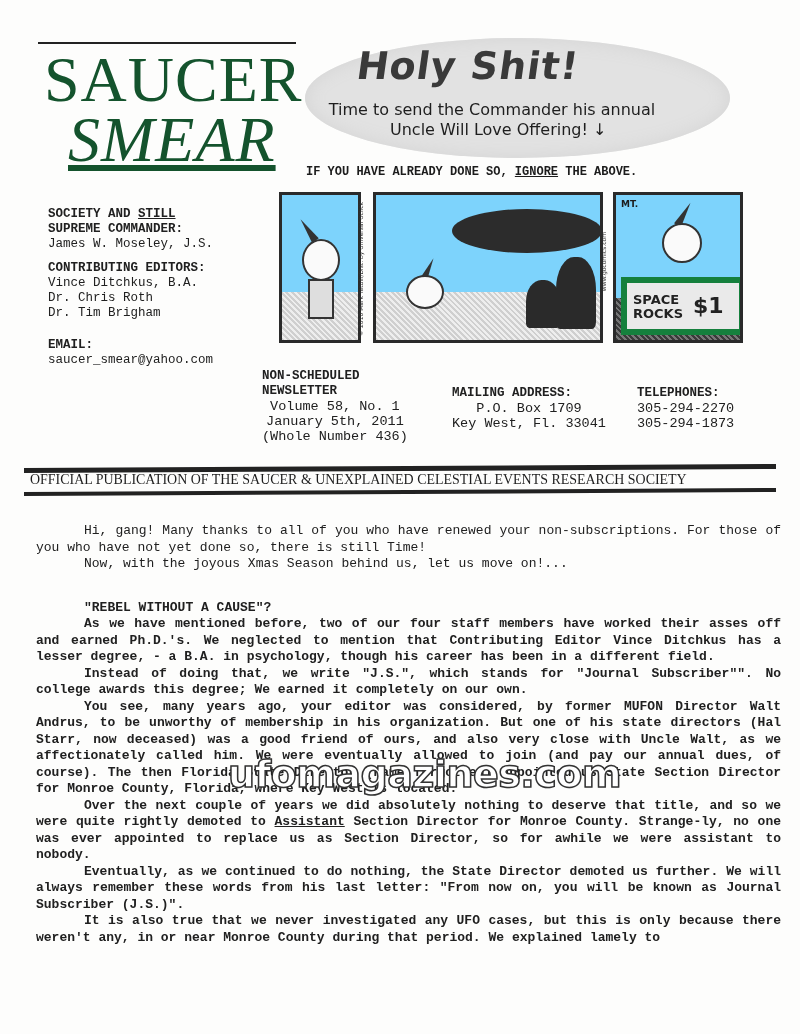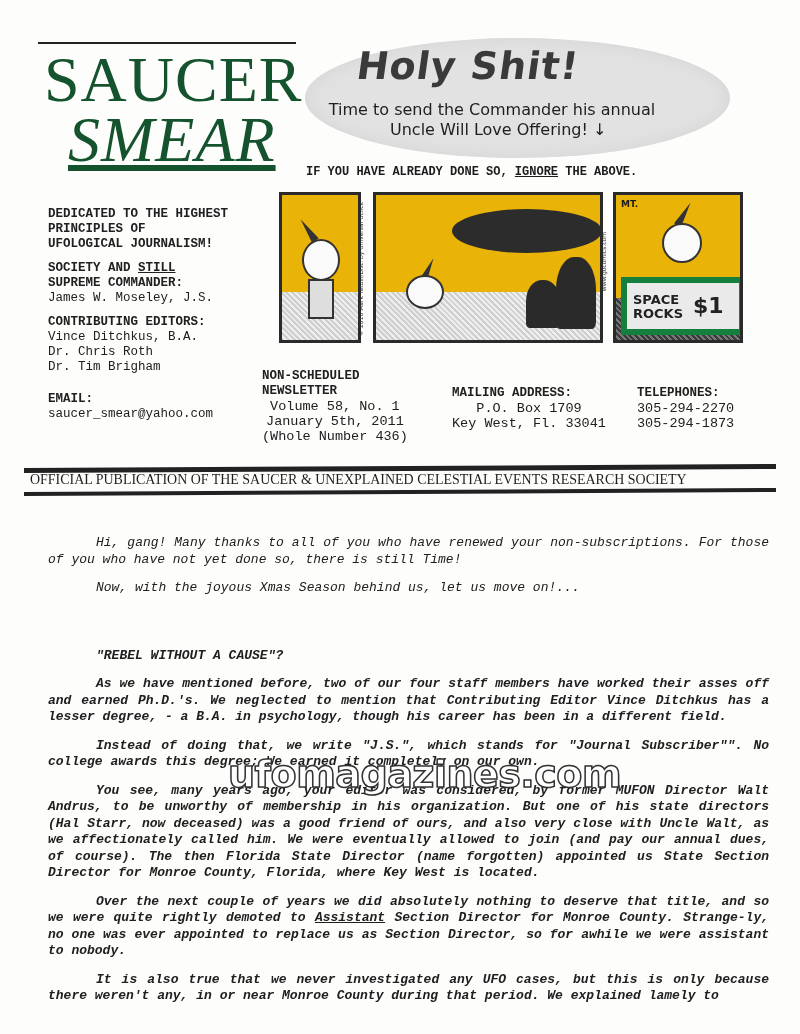--- a/index.html
+++ b/index.html
@@ -35,21 +35,21 @@
     font-family: "DejaVu Sans", sans-serif; font-size: 16px; color: #1e1e1e;
   }
   .promo-line2 {
     left: 390px; top: 120px; width: 260px;
     font-family: "DejaVu Sans", sans-serif; font-size: 16px; color: #1e1e1e;
   }
   .ignore-line { left: 306px; top: 165px; font-size: 12px; font-weight: bold; white-space: nowrap; }
   .ignore-line u { text-decoration: underline; }
 
   .comic { left: 279px; top: 192px; width: 500px; height: 145px; }
-  .panel { position: absolute; top: 0; height: 145px; border: 3px solid #2a2a2a; background: #eab308; overflow: hidden; }
+  .panel { position: absolute; top: 0; height: 145px; border: 3px solid #2a2a2a; background: #7dd3fc; overflow: hidden; }
   .p1 { left: 0; width: 76px; }
   .p2 { left: 94px; width: 224px; }
   .p3 { left: 334px; width: 124px; }
   .grass { position: absolute; left: 0; right: 0; bottom: 0; height: 48px;
     background: repeating-linear-gradient(45deg, #cfcfcf 0 2px, #eee 2px 4px); }
   .saucer { position: absolute; left: 76px; top: 14px; width: 150px; height: 44px; background: #2c2c2c; border-radius: 50%; }
   .tree { position: absolute; background: #2a2a2a; border-radius: 45% 45% 10% 10%; }
   .rock-box { position: absolute; left: 5px; top: 82px; width: 112px; height: 46px; background: #eaeaea; border: 6px solid #15803d;
     font-family: "DejaVu Sans", sans-serif; font-size: 13px; font-weight: bold; color: #222; }
   .rock-label { position: absolute; left: 6px; top: 10px; line-height: 14px; }
@@ -76,21 +76,21 @@
   .pubtext {
     left: 30px; top: 471px; width: 750px; white-space: nowrap;
     font-family: "Liberation Serif", "DejaVu Serif", serif; font-size: 15px; letter-spacing: 0px;
     color: #1e1e1e; transform: scaleX(0.93); transform-origin: left;
   }
 
   .body-text {
     left: 36px; top: 523px; width: 745px;
     font-size: 13px; line-height: 16.5px; color: #202020;
   }
-  .body-text p { margin: 12px; font-style: italic; }
+  .body-text p { margin: 0; }
   .indent { text-indent: 48px; }
   .gap { height: 16px; }
   .para { text-align: justify; }
 
   .watermark {
     left: 228px; top: 752px;
     font-family: "DejaVu Sans", sans-serif; font-weight: bold; font-size: 38px;
     color: #ffffff; letter-spacing: -0.5px;
     -webkit-text-stroke: 1.5px #333;
     text-shadow: 0 0 1px #000;
@@ -140,25 +140,20 @@
         <div>SPACE</div>
         <div>ROCKS</div>
       </div>
       <div class="rock-price">$1</div>
     </div>
   </div>
 </div>
 
 <div class="abs info left-col">
   <div class="block">
-    <div>DEDICATED TO THE HIGHEST</div>
-    <div>PRINCIPLES OF</div>
-    <div>UFOLOGICAL JOURNALISM!</div>
-  </div>
-  <div class="block">
     <div><span>SOCIETY AND </span><span class="u">STILL</span></div>
     <div>SUPREME COMMANDER:</div>
     <div class="val">James W. Moseley, J.S.</div>
   </div>
   <div class="block">
     <div>CONTRIBUTING EDITORS:</div>
     <div class="val">Vince Ditchkus, B.A.</div>
     <div class="val">Dr. Chris Roth</div>
     <div class="val">Dr. Tim Brigham</div>
   </div>
@@ -193,16 +188,17 @@
 
 <div class="abs body-text">
   <p class="indent para">Hi, gang!  Many thanks to all of you who have renewed your non-subscriptions.  For those of you who have not yet done so, there is still Time!</p>
   <p class="indent">Now, with the joyous Xmas Season behind us, let us move on!...</p>
   <div class="gap" style="height:27px"></div>
   <p class="indent" style="font-weight:bold">"REBEL WITHOUT A CAUSE"?</p>
   <p class="indent para" style="font-weight:bold">As we have mentioned before, two of our four staff members have worked their asses off and earned Ph.D.'s.  We neglected to mention that Contributing Editor Vince Ditchkus has a lesser degree, - a B.A. in psychology, though his career has been in a different field.</p>
   <p class="indent para" style="font-weight:bold">Instead of doing that, we write "J.S.", which stands for "Journal Subscriber"".  No college awards this degree;  We earned it completely on our own.</p>
   <p class="indent para" style="font-weight:bold">You see, many years ago, your editor was considered, by former MUFON Director Walt Andrus, to be unworthy of membership in his organization.  But one of his state directors (Hal Starr, now deceased) was a good friend of ours, and also very close with Uncle Walt, as we affectionately called him.  We were eventually allowed to join (and pay our annual dues, of course).  The then Florida State Director (name forgotten) appointed us State Section Director for Monroe County, Florida, where Key West is located.</p>
   <p class="indent para" style="font-weight:bold"><span>Over the next couple of years we did absolutely nothing to deserve that title, and so we were quite rightly demoted to </span><u>Assistant</u><span> Section Director for Monroe County. Strange-ly, no one was ever appointed to replace us as Section Director, so for awhile we were assistant to nobody.</span></p>
+  <p class="indent para" style="font-weight:bold">Eventually, as we continued to do nothing, the State Director demoted us further. We will always remember these words from his last letter:  "From now on, you will be known as Journal Subscriber (J.S.)".</p>
   <p class="indent para" style="font-weight:bold">It is also true that we never investigated any UFO cases, but this is only because there weren't any, in or near Monroe County during that period.  We explained lamely to</p>
 </div>
 
 <div class="abs watermark">ufomagazines.com</div>
 
 </body></html>

